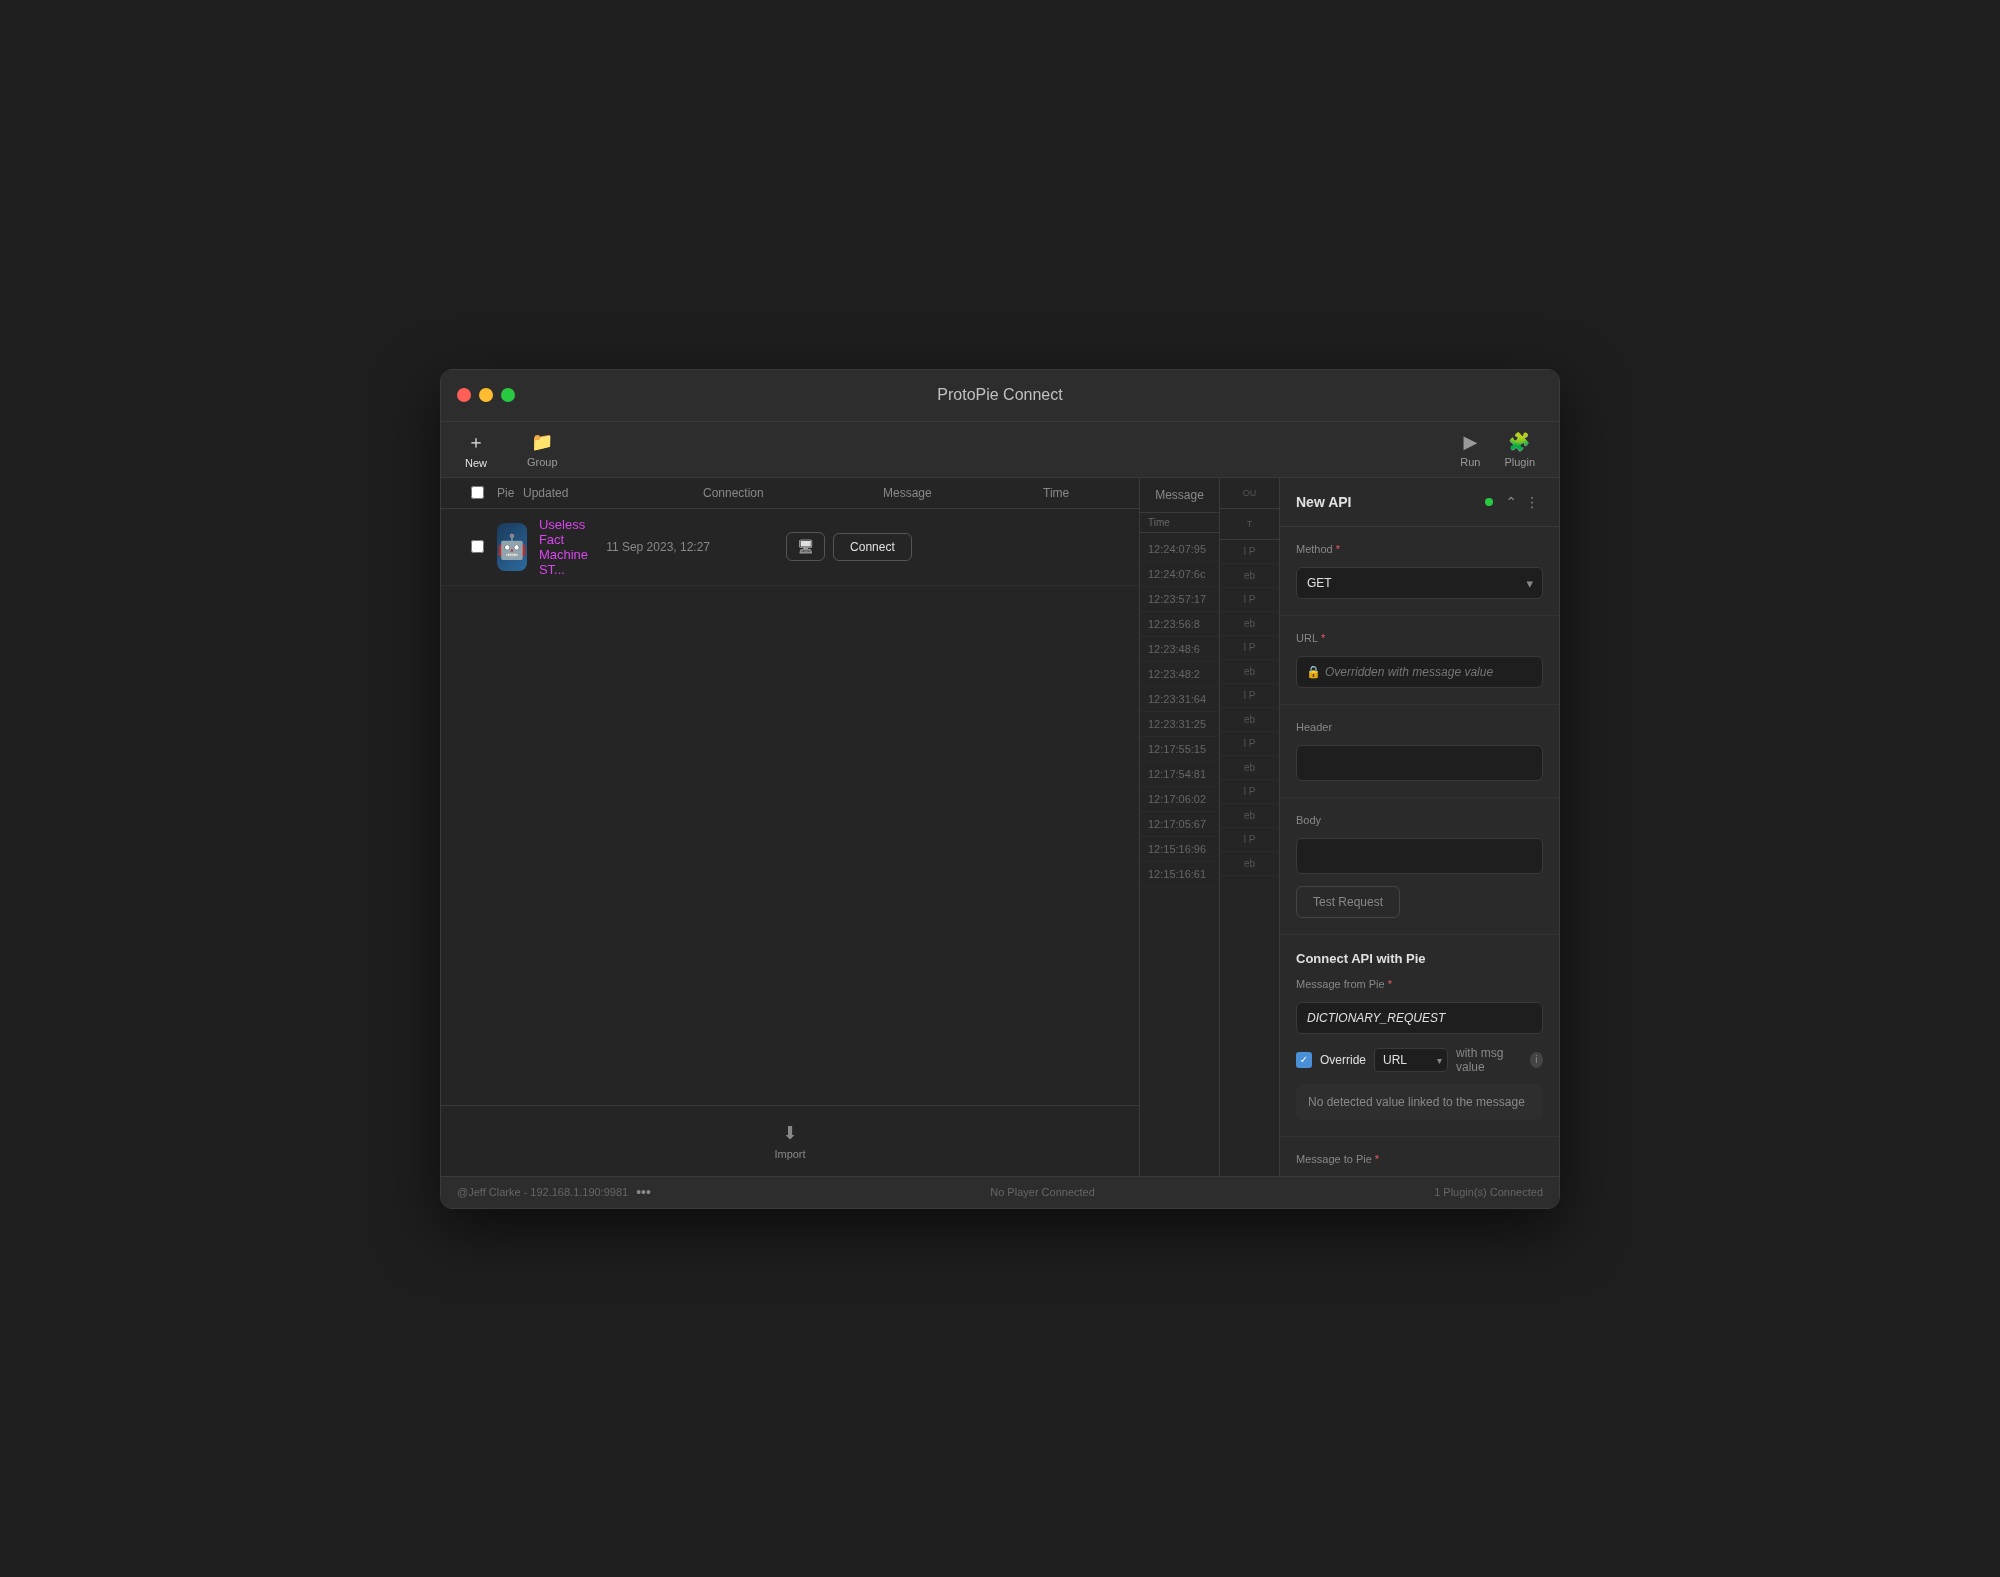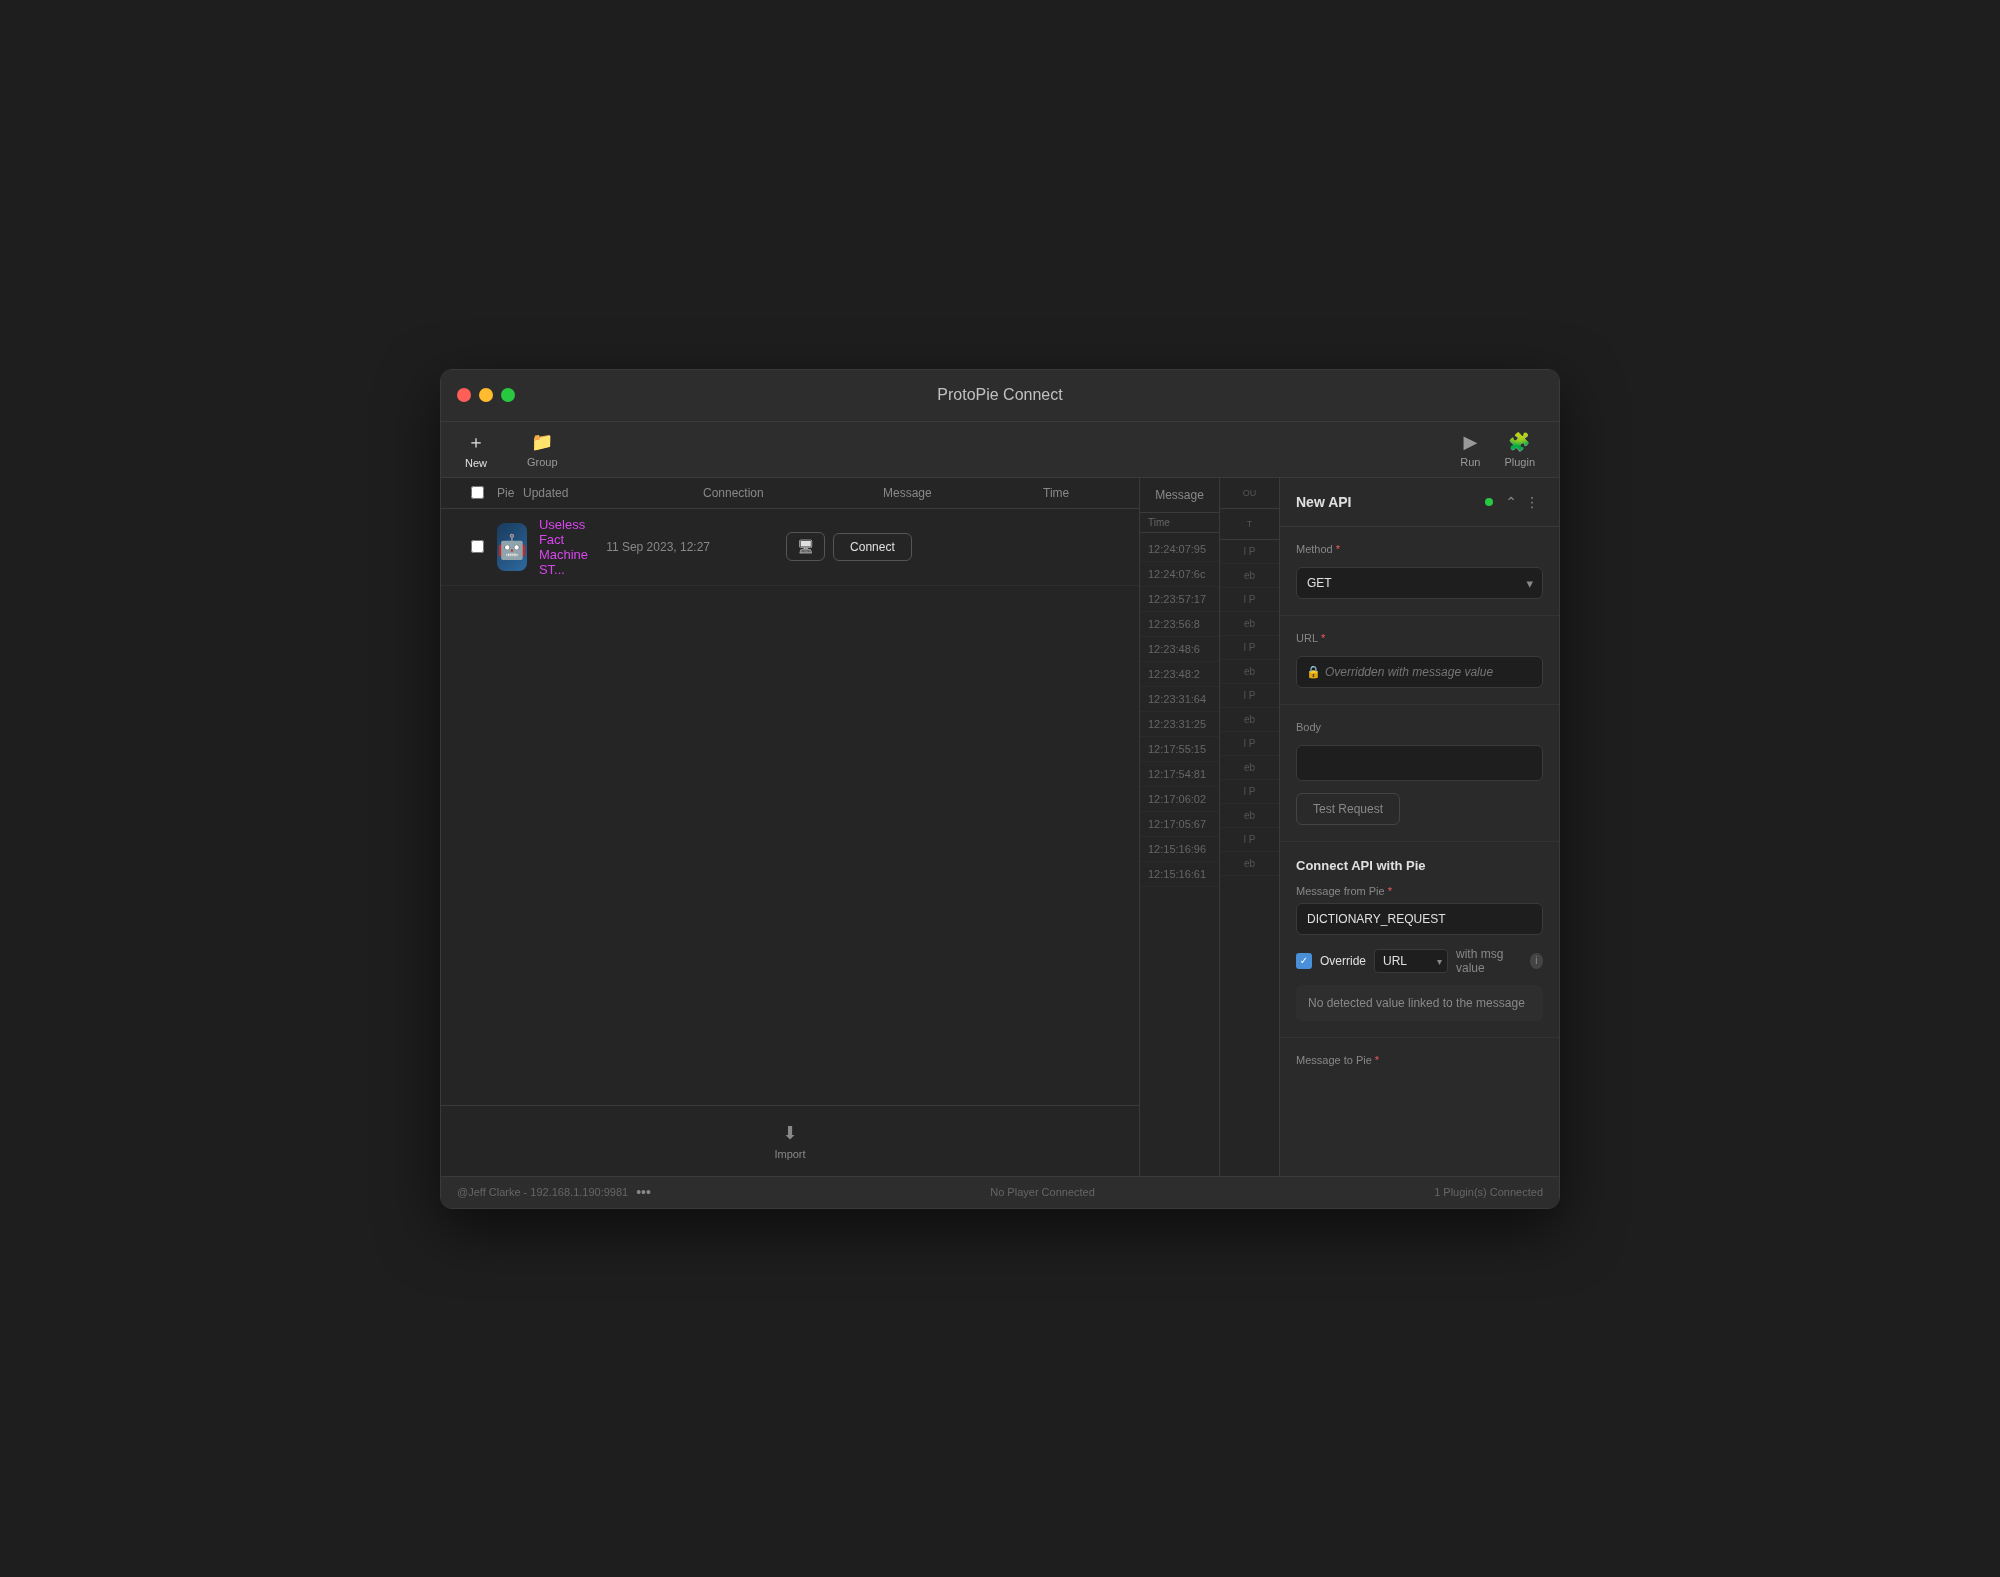--- a/index.html
+++ b/index.html
@@ -611,38 +611,44 @@
         <div class="field-label field-gap">
           <span>URL</span>
           <span class="required">*</span>
         </div>
         <div class="url-input-wrapper">
           <span class="lock-icon">🔒</span>
           <input type="text" class="field-input" style="padding-left: 28px; color: rgb(102, 102, 102); font-style: italic;" readonly="" placeholder="Overridden with message value">
         </div>
       </div>
 
+      <div class="api-section">
+        <div class="field-label field-gap">
+          <span>Header</span>
+        </div>
+        <input type="text" class="header-input" style="">
+      </div>
 
       <div class="api-section">
         <div class="field-label field-gap">
           <span>Body</span>
         </div>
         <input type="text" class="body-input" style="">
         <button class="test-btn">Test Request</button>
       </div>
 
       <div class="connect-section">
         <div class="section-title">Connect API with Pie</div>
 
         <div class="field-gap">
           <div class="field-label">
             <span>Message from Pie</span>
             <span class="required">*</span>
           </div>
-          <input type="text" class="message-input" style="" value="DICTIONARY_REQUEST">
+          <input type="text" class="message-input" style="margin-top: 6px; font-style: italic;" value="DICTIONARY_REQUEST">
         </div>
 
         <div class="override-row">
           <div class="checkbox">✓</div>
           <span class="override-label">Override</span>
           <div class="override-select-wrapper">
             <select class="override-select">
               <option>URL</option>
               <option>Header</option>
               <option>Body</option>

